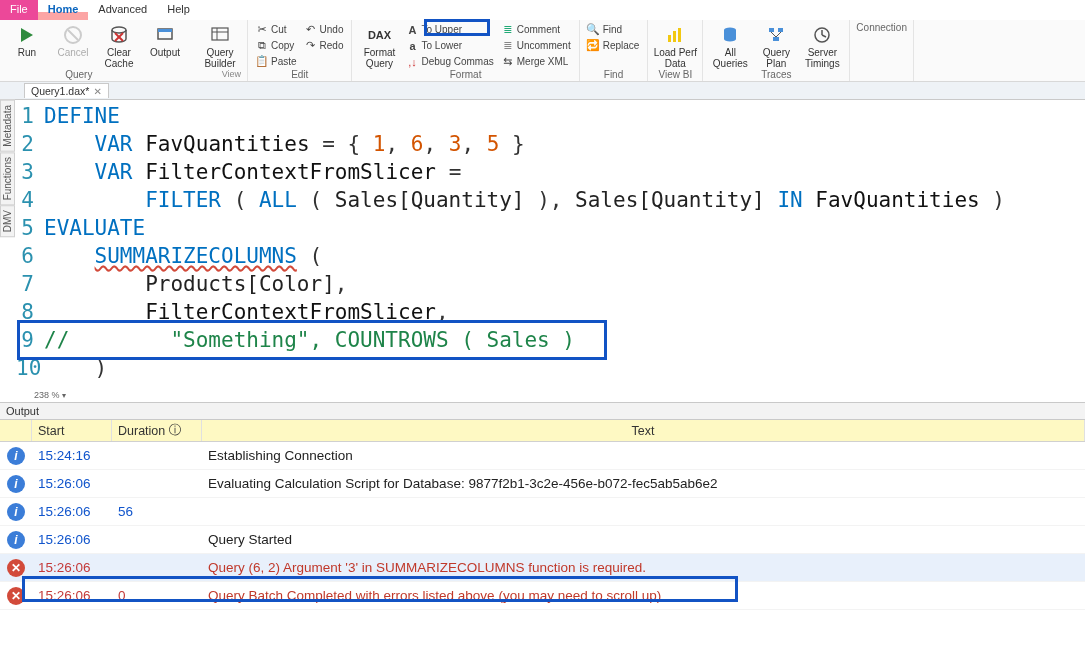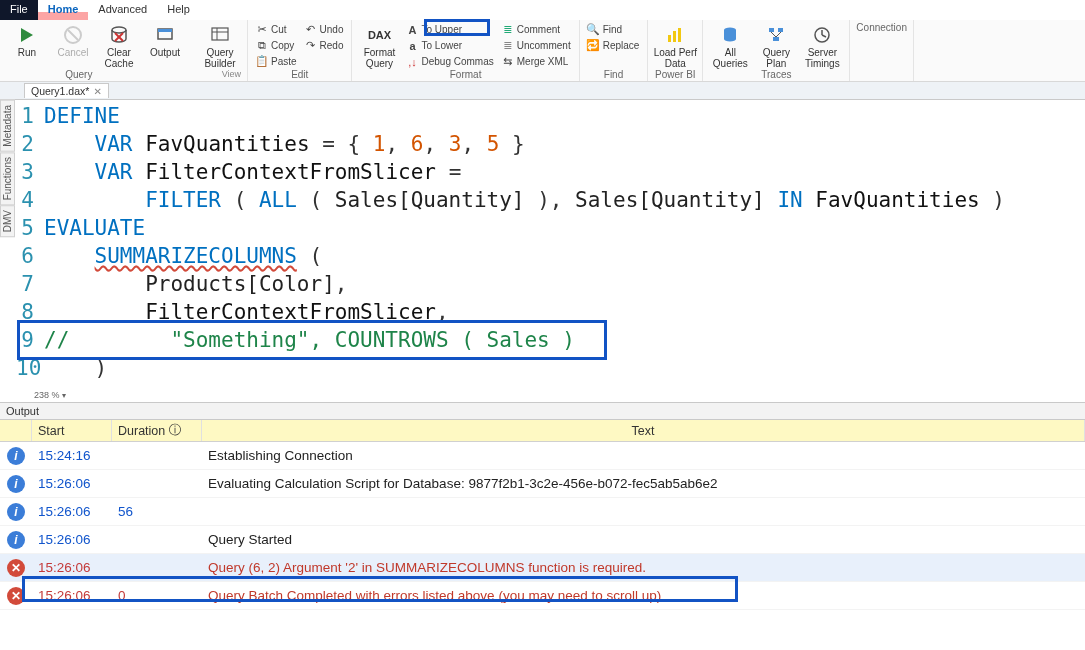--- a/index.html
+++ b/index.html
@@ -1,19 +1,19 @@
 <!DOCTYPE html>
 <html><head>
 <meta charset="utf-8">
 <style>
 * { box-sizing: border-box; margin: 0; padding: 0; }
 body { font-family: "Segoe UI", Tahoma, sans-serif; font-size: 11px; background: #fff; color: #333; width: 1085px; }
 .menubar { background: #fff; display: flex; height: 20px; align-items: stretch; font-size: 11px; }
 .menubar .tab { padding: 3px 10px; cursor: pointer; }
-.menubar .file { background: #0f172a; color: #fff; }
+.menubar .file { background: #ec4899; color: #fff; }
 .menubar .home { background: #fff; color: #0c66bf; border-bottom: 8px solid #fca5a5; font-weight: 600; }
 .ribbon { background: #fafafa; border-bottom: 1px solid #d8d8d8; display: flex; height: 62px; }
 .group { border-right: 1px solid #e4e4e4; padding: 2px 6px 0 6px; display: flex; flex-direction: column; justify-content: space-between; }
 .group-body { display: flex; gap: 4px; align-items: flex-start; flex: 1; }
 .group-label { text-align: center; font-size: 10px; color: #666; padding-bottom: 1px; }
 .big-btn { display: flex; flex-direction: column; align-items: center; width: 42px; cursor: pointer; font-size: 10px; color: #333; padding-top: 2px; }
 .big-btn .ic { width: 22px; height: 22px; display: flex; align-items: center; justify-content: center; font-size: 16px; }
 .big-btn span.lbl { text-align: center; line-height: 1.1; margin-top: 1px; }
 .small-col { display: flex; flex-direction: column; gap: 1px; }
 .small-btn { display: flex; align-items: center; gap: 3px; font-size: 10px; color: #444; cursor: pointer; height: 15px; padding: 0 2px; white-space: nowrap; }
@@ -216,21 +216,21 @@
             <svg class="ricon" viewBox="0 0 20 20">
               <rect x="3" y="10" width="3" height="7" fill="#f2c811"></rect>
               <rect x="8" y="6" width="3" height="11" fill="#f2c811"></rect>
               <rect x="13" y="3" width="3" height="14" fill="#f2c811"></rect>
             </svg>
           </div>
         <span class="lbl" style="white-space:pre">Load Perf
 Data</span>
       </div>
     </div>
-    <div class="group-label">Power BI</div>
+    <div class="group-label">View BI</div>
   </div>
 
   <div class="group">
     <div class="group-body">
       <div class="big-btn">
         <div class="ic">
             <svg class="ricon" viewBox="0 0 20 20">
               <ellipse cx="10" cy="5" rx="6" ry="2.5" fill="#4a90d9"></ellipse>
               <path d="M4 5 V14 a6 2.5 0 0 0 12 0 V5" fill="#4a90d9"></path>
             </svg>
@@ -409,21 +409,21 @@
       <div class="c-start">15:26:06</div>
       <div class="c-dur"></div>
       <div class="c-text">Query Started</div>
     </div>
     <div class="out-row err sel">
       <div class="c-icon">
         <div class="ic-err">✕</div>
       </div>
       <div class="c-start">15:26:06</div>
       <div class="c-dur"></div>
-      <div class="c-text">Query (6, 2) Argument '2' in SUMMARIZECOLUMNS function is required.</div>
+      <div class="c-text">Query (6, 2) Argument '3' in SUMMARIZECOLUMNS function is required.</div>
     </div>
     <div class="out-row err">
       <div class="c-icon">
         <div class="ic-err">✕</div>
       </div>
       <div class="c-start">15:26:06</div>
       <div class="c-dur">0</div>
       <div class="c-text">Query Batch Completed with errors listed above (you may need to scroll up)</div>
     </div>
   </div>

